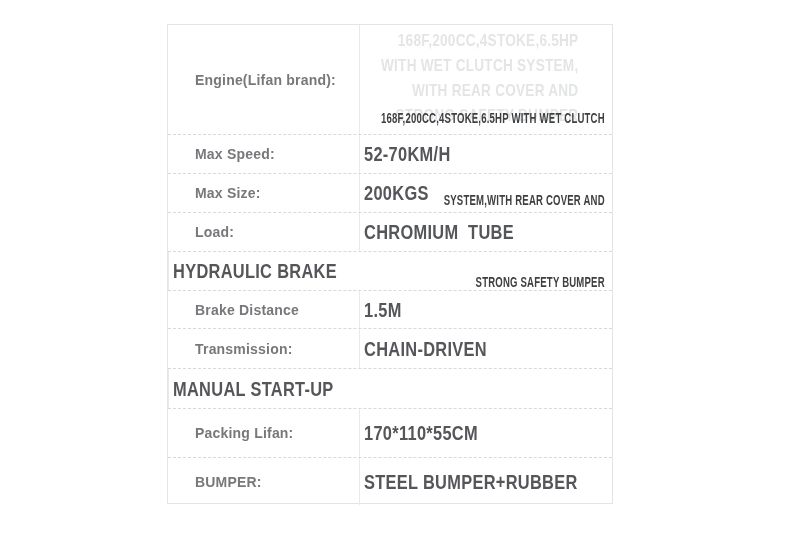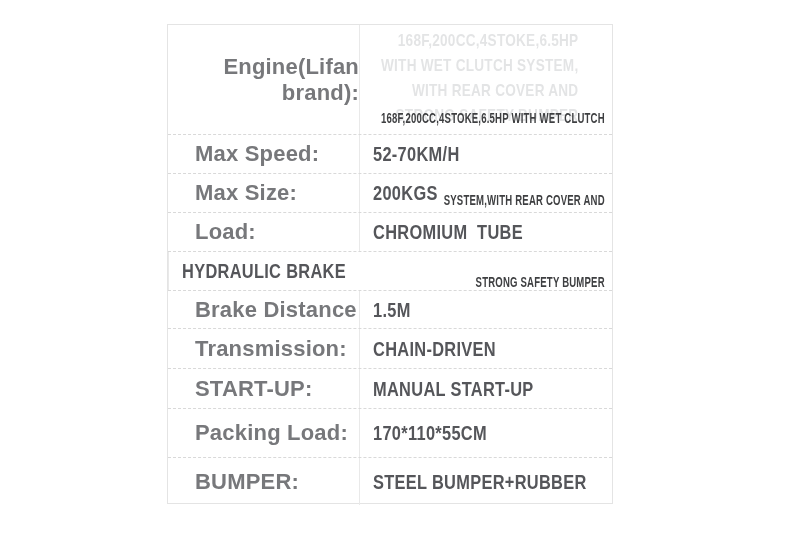--- a/index.html
+++ b/index.html
@@ -19,26 +19,26 @@
   .row-engine{height:109px;}
   .row-std{height:39px;}
   .row-h38{height:38px;}
   .row-h40{height:40px;}
   .row-h49{height:49px;}
   .row-h48{height:48px;}
   .cell{box-sizing:border-box;text-align:right;}
   .cell-label{
     width:191px;flex:0 0 191px;display:flex;align-items:center;
     padding-left:27px;
-    color:#77787b;font-size:22px;font-weight:bold;letter-spacing:.2px;
+    color:#77787b;font-size:14px;font-weight:bold;letter-spacing:.2px;
   }
   .cell-value{
     flex:1 1 auto;display:flex;align-items:center;
     border-left:1px solid #e9e9e9;
-    padding-left:13px;
+    padding-left:4px;
     color:#55565a;font-size:21px;font-weight:bold;white-space:pre;
   }
   .value-text{
     display:inline-block;transform:scaleX(.78);transform-origin:0 50%;
     letter-spacing:.4px;white-space:pre;
   }
   
   .engine-cell{
     position:relative;display:block;padding:4px 0 0 21px;
   }
@@ -114,28 +114,27 @@
     </div>
 
     <div class="row row-h40">
       <div class="cell cell-label">Transmission:</div>
       <div class="cell cell-value">
         <span class="value-text">CHAIN-DRIVEN</span>
       </div>
     </div>
 
     <div class="row row-h40">
-      <div class="cell cell-label">START-UP:</div>
       <div class="cell cell-value">
         <span class="value-text">MANUAL START-UP</span>
       </div>
     </div>
 
     <div class="row row-h49">
-      <div class="cell cell-label">Packing Load:</div>
+      <div class="cell cell-label">Packing Lifan:</div>
       <div class="cell cell-value">
         <span class="value-text">170*110*55CM</span>
       </div>
     </div>
 
     <div class="row row-h48">
       <div class="cell cell-label">BUMPER:</div>
       <div class="cell cell-value">
         <span class="value-text">STEEL BUMPER+RUBBER</span>
       </div>

